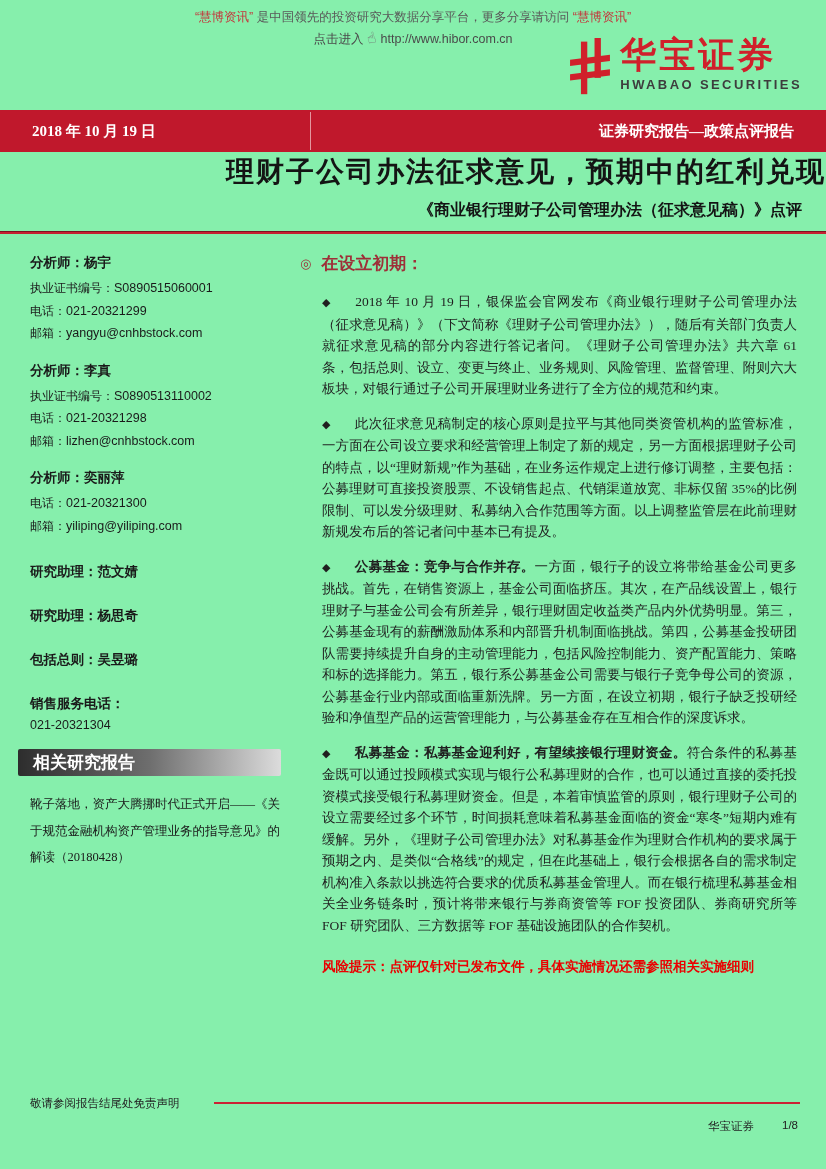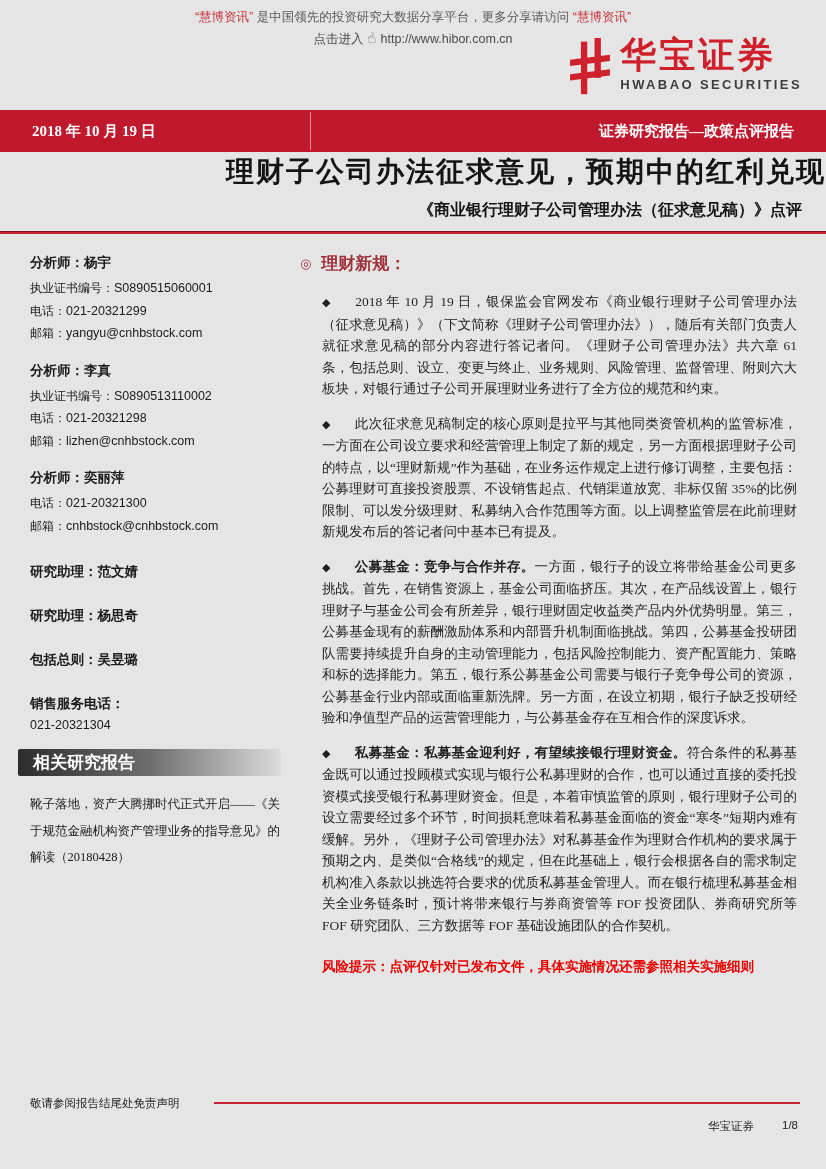--- a/index.html
+++ b/index.html
@@ -1,17 +1,17 @@
 <!DOCTYPE html>
 <html><head>
 <meta charset="utf-8">
 <style>
   * { margin:0; padding:0; box-sizing:border-box; }
   body { background:#888; font-family:"Liberation Serif","DejaVu Serif",serif; }
-  .page { position:relative; width:826px; height:1169px; background:#e5e5e5; margin:0 auto; overflow:hidden; }
+  .page { position:relative; width:826px; height:1169px; background:#86efac; margin:0 auto; overflow:hidden; }
 
   
   .promo { position:absolute; top:7px; left:0; right:0; text-align:center;
            font-family:"Liberation Sans","DejaVu Sans",sans-serif; font-size:12.5px; color:#595959; line-height:20px; }
   .promo .red { color:#c4333a; }
   .promo-line2 { margin-top:1px; color:#4a4a4a; }
   .hand-icon { display:inline-block; color:#707070; font-size:15px; margin:0 4px; transform:rotate(-14deg); }
 
   
   .logo { position:absolute; top:36px; right:24px; display:flex; align-items:flex-start; }
@@ -118,40 +118,40 @@
     <div class="analyst">
       <div class="analyst-name"><span>分析师：</span><span>李真</span></div>
       <div class="a-line"><span>执业证书编号：</span><span class="val">S0890513110002</span></div>
       <div class="a-line"><span>电话：</span><span class="val">021-20321298</span></div>
       <div class="a-line"><span>邮箱：</span><span class="val">lizhen@cnhbstock.com</span></div>
     </div>
 
     <div class="analyst">
       <div class="analyst-name"><span>分析师：</span><span>奕丽萍</span></div>
       <div class="a-line"><span>电话：</span><span class="val">021-20321300</span></div>
-      <div class="a-line"><span>邮箱：</span><span class="val">cnhbstock@cnhbstock.com</span></div>
+      <div class="a-line"><span>邮箱：</span><span class="val">yiliping@yiliping.com</span></div>
     </div>
 
     <div class="assistant">研究助理：范文婧</div>
     <div class="assistant">研究助理：杨思奇</div>
     <div class="assistant">包括总则：吴昱璐</div>
 
     <div class="sales">
       <div class="sales-label">销售服务电话：</div>
       <div class="sales-phone">021-20321304</div>
     </div>
 
     <div class="related-bar">相关研究报告</div>
     <div class="related-text">靴子落地，资产大腾挪时代正式开启——《关于规范金融机构资产管理业务的指导意见》的解读（20180428）</div>
   </div>
 
   <div class="main">
     <div class="section-head">
       <span class="bullseye">◎</span>
-      <span>理财新规：</span>
+      <span>在设立初期：</span>
     </div>
 
     <div class="bullet">
       <span class="diamond">◆</span><span class="lead"></span><span>2018 年 10 月 19 日，银保监会官网发布《商业银行理财子公司管理办法（征求意见稿）》（下文简称《理财子公司管理办法》），随后有关部门负责人就征求意见稿的部分内容进行答记者问。《理财子公司管理办法》共六章 61 条，包括总则、设立、变更与终止、业务规则、风险管理、监督管理、附则六大板块，对银行通过子公司开展理财业务进行了全方位的规范和约束。</span>
     </div>
 
     <div class="bullet">
       <span class="diamond">◆</span><span class="lead"></span><span>此次征求意见稿制定的核心原则是拉平与其他同类资管机构的监管标准，一方面在公司设立要求和经营管理上制定了新的规定，另一方面根据理财子公司的特点，以“理财新规”作为基础，在业务运作规定上进行修订调整，主要包括：公募理财可直接投资股票、不设销售起点、代销渠道放宽、非标仅留 35%的比例限制、可以发分级理财、私募纳入合作范围等方面。以上调整监管层在此前理财新规发布后的答记者问中基本已有提及。</span>
     </div>
 

